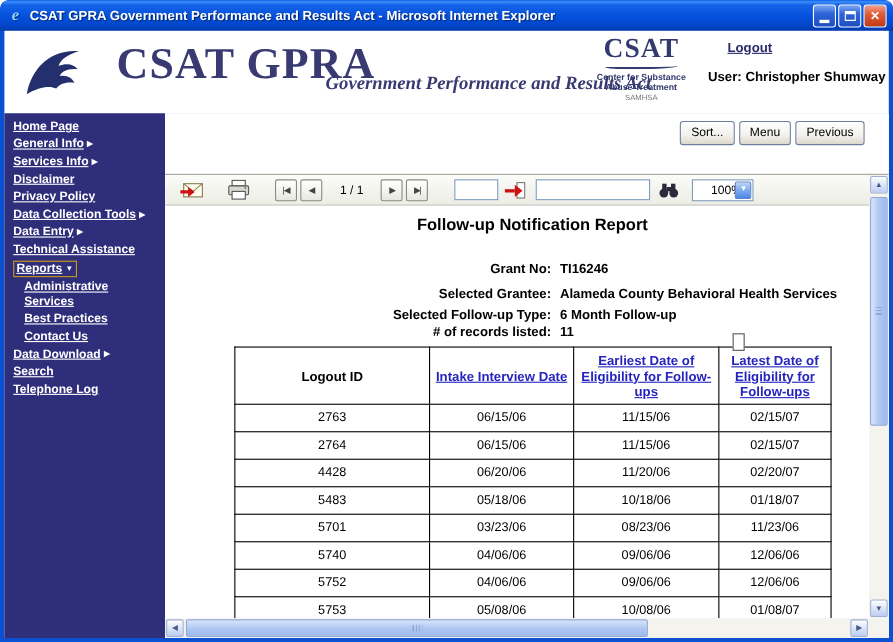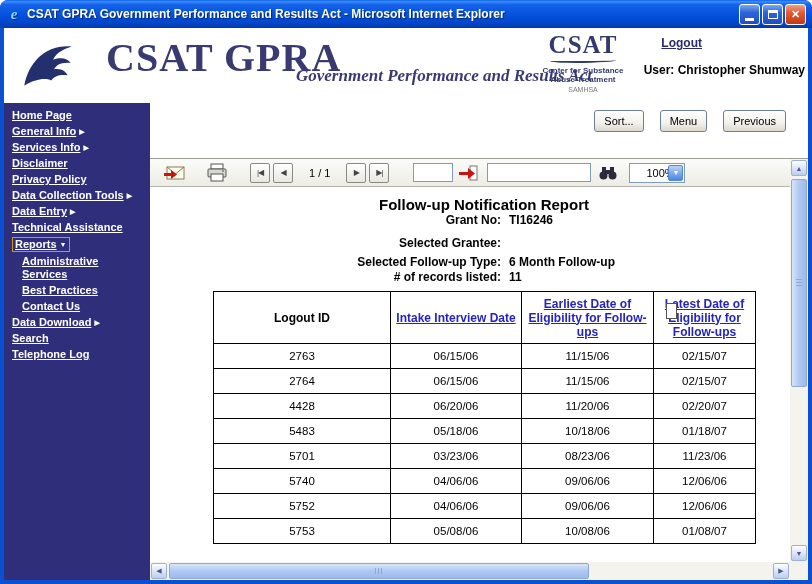--- a/index.html
+++ b/index.html
@@ -40,21 +40,21 @@
   
   .sidebar { width:146px; flex-shrink:0; background:#2E2E7B; padding:5px 0 0 0; }
   .nav-item { padding:1px 4px 1px 8px; font-size:11px; font-weight:bold; color:#fff; line-height:13px; margin-bottom:1px; cursor:pointer; }
   .nav-item.sub { padding-left:18px; }
   .nav-label { text-decoration:underline; }
   .nav-arrow { font-size:7px; margin-left:3px; vertical-align:1px; display:inline-baseline; }
   .nav-item.selected .wrap { border:1px solid #D09A17; padding:0 2px; display:inline-block; }
 
   
   .content { flex:1; position:relative; background:#fff; overflow:hidden; }
-  .topbar-buttons { position:absolute; top:7px; right:22px; display:flex; gap:16px;margin-left:40px; }
+  .topbar-buttons { position:absolute; top:7px; right:22px; display:flex; gap:4px;margin-left:40px; }
   .xp-btn { height:22px; padding:2px 9px; font-size:11px; color:#000; cursor:pointer;
     background:linear-gradient(180deg,#FFFFFF,#F2F1EC 60%,#DDD8CC); border:1px solid #6E7F9E; border-radius:3px; }
 
   .viewer { position:absolute; top:55px; left:0; right:0; bottom:0; border-top:1px solid #9C9C94; }
 
   
   .toolbar { position:absolute; top:0; left:0; width:640px; height:28px; padding:0 8px; display:flex; align-items:center;
     background:linear-gradient(180deg,#FBFBF9,#EDEDE5); border-bottom:1px solid #B5B5AD; }
   .tb-icon { width:26px; height:24px; display:flex; align-items:center; justify-content:center; cursor:pointer; }
   .nav-btn { width:20px; height:20px; border:1px solid #8A8A82; border-radius:2px; cursor:pointer;
@@ -65,21 +65,21 @@
   .tb-input.wide { width:104px; }
   .zoom-select { position:relative; width:56px; height:20px; border:1px solid #7F9DB9; background:#fff; cursor:pointer;
     display:flex; align-items:center; padding-left:16px; font-size:11px; }
   .zoom-arrow { position:absolute; right:1px; top:1px; bottom:1px; width:15px; border-radius:2px; color:#fff; font-size:7px;
     background:linear-gradient(180deg,#BCD4F6,#7FAAF0 50%,#4C86E8); border:1px solid #5A84C8;
     display:flex; align-items:center; justify-content:center; }
 
   
   .report { position:absolute; top:28px; left:0; width:640px; bottom:18px; overflow:hidden; background:#fff;padding-left:43px; }
   .report-title { width:582px; text-align:center; font-size:15px; font-weight:bold; margin-top:9px; color:#000; }
-  .fields { margin-top:0; }
+  .fields { margin-top:24px; }
   .field-row { display:flex; margin-bottom:0; }
   .field-row.gap8 { margin-bottom:8px; }
   .field-row.gap4 { margin-bottom:4px; }
   .field-label { width:308px; text-align:right; font-weight:bold; font-size:12px; line-height:15px; flex-shrink:0; }
   .field-value { margin-left:8px; font-weight:bold; font-size:12px; line-height:15px; max-width:255px; }
 
   .report-table { border-collapse:collapse; table-layout:fixed; width:542px; margin:6px 0 0 20px; }
   .report-table th, .report-table td { border:1px solid #000; text-align:center; overflow:hidden; }
   .report-table th { height:52px; font-size:12px; font-weight:bold; padding:2px; color:#000; }
   .report-table td { height:25px; font-size:11.5px; font-weight:normal; color:#000; }
@@ -220,20 +220,21 @@
         <div class="report">
           <div class="report-title">Follow-up Notification Report</div>
 
           <div class="fields">
             <div class="field-row gap8">
               <span class="field-label">Grant No:</span>
               <span class="field-value">TI16246</span>
             </div>
             <div class="field-row gap4">
               <span class="field-label">Selected Grantee:</span>
+              <span class="field-value">Alameda County Behavioral Health Services</span>
             </div>
             <div class="field-row">
               <span class="field-label">Selected Follow-up Type:</span>
               <span class="field-value">6 Month Follow-up</span>
             </div>
             <div class="field-row">
               <span class="field-label"># of records listed:</span>
               <span class="field-value">11</span>
             </div>
           </div>

